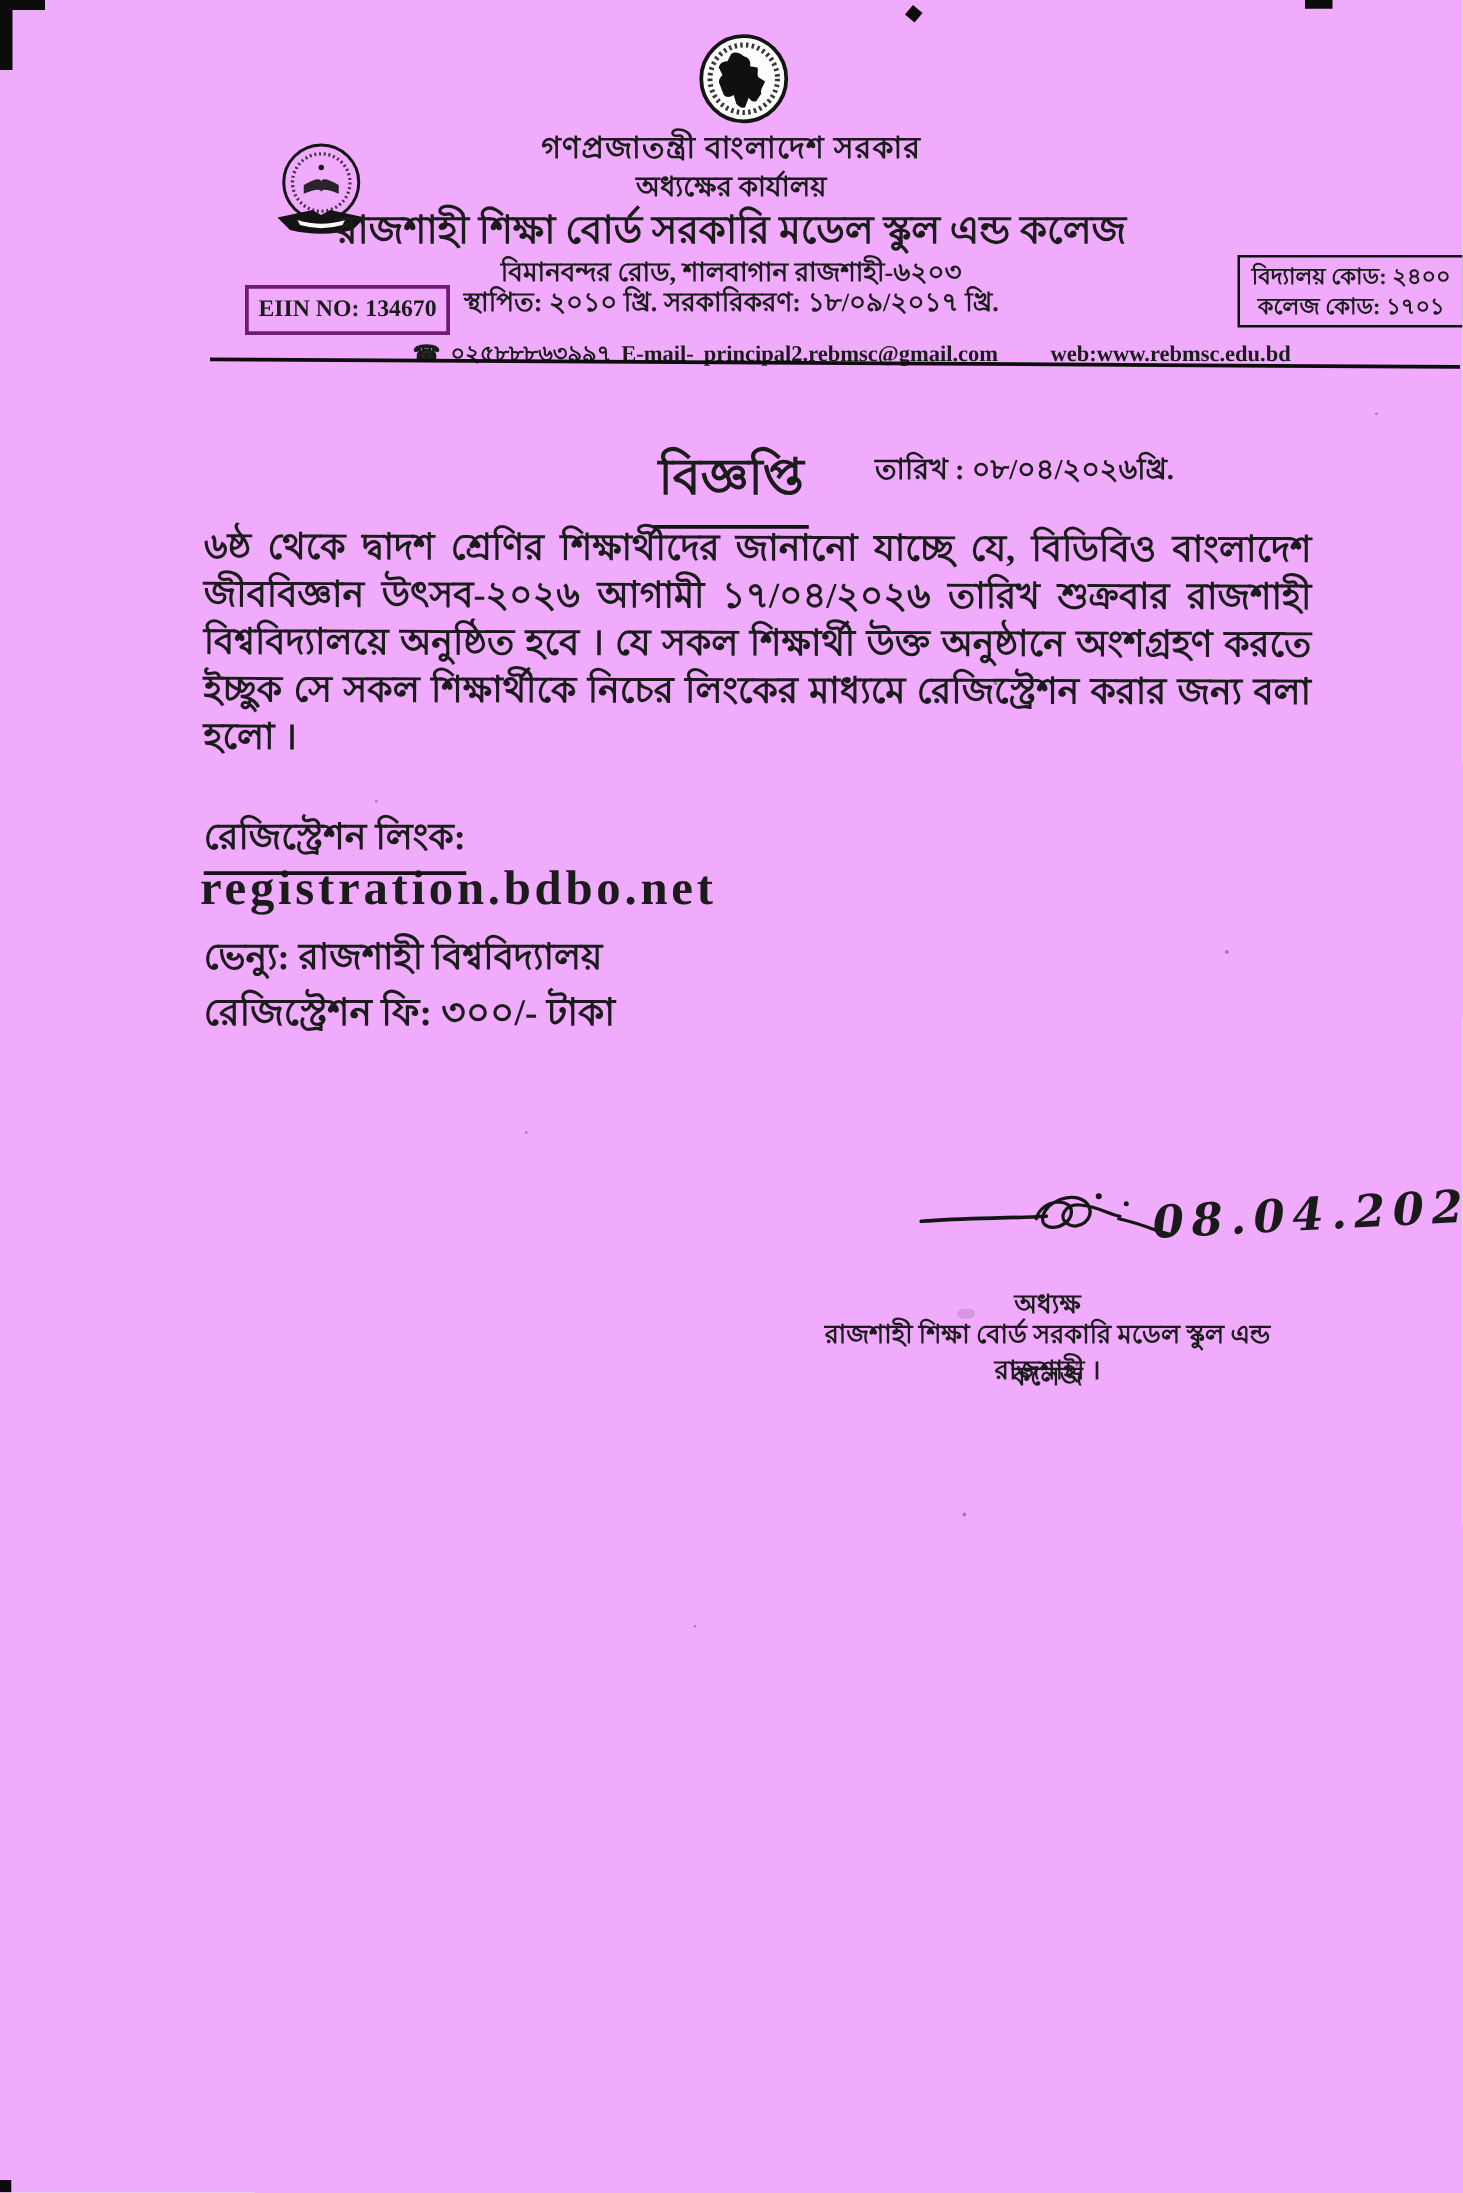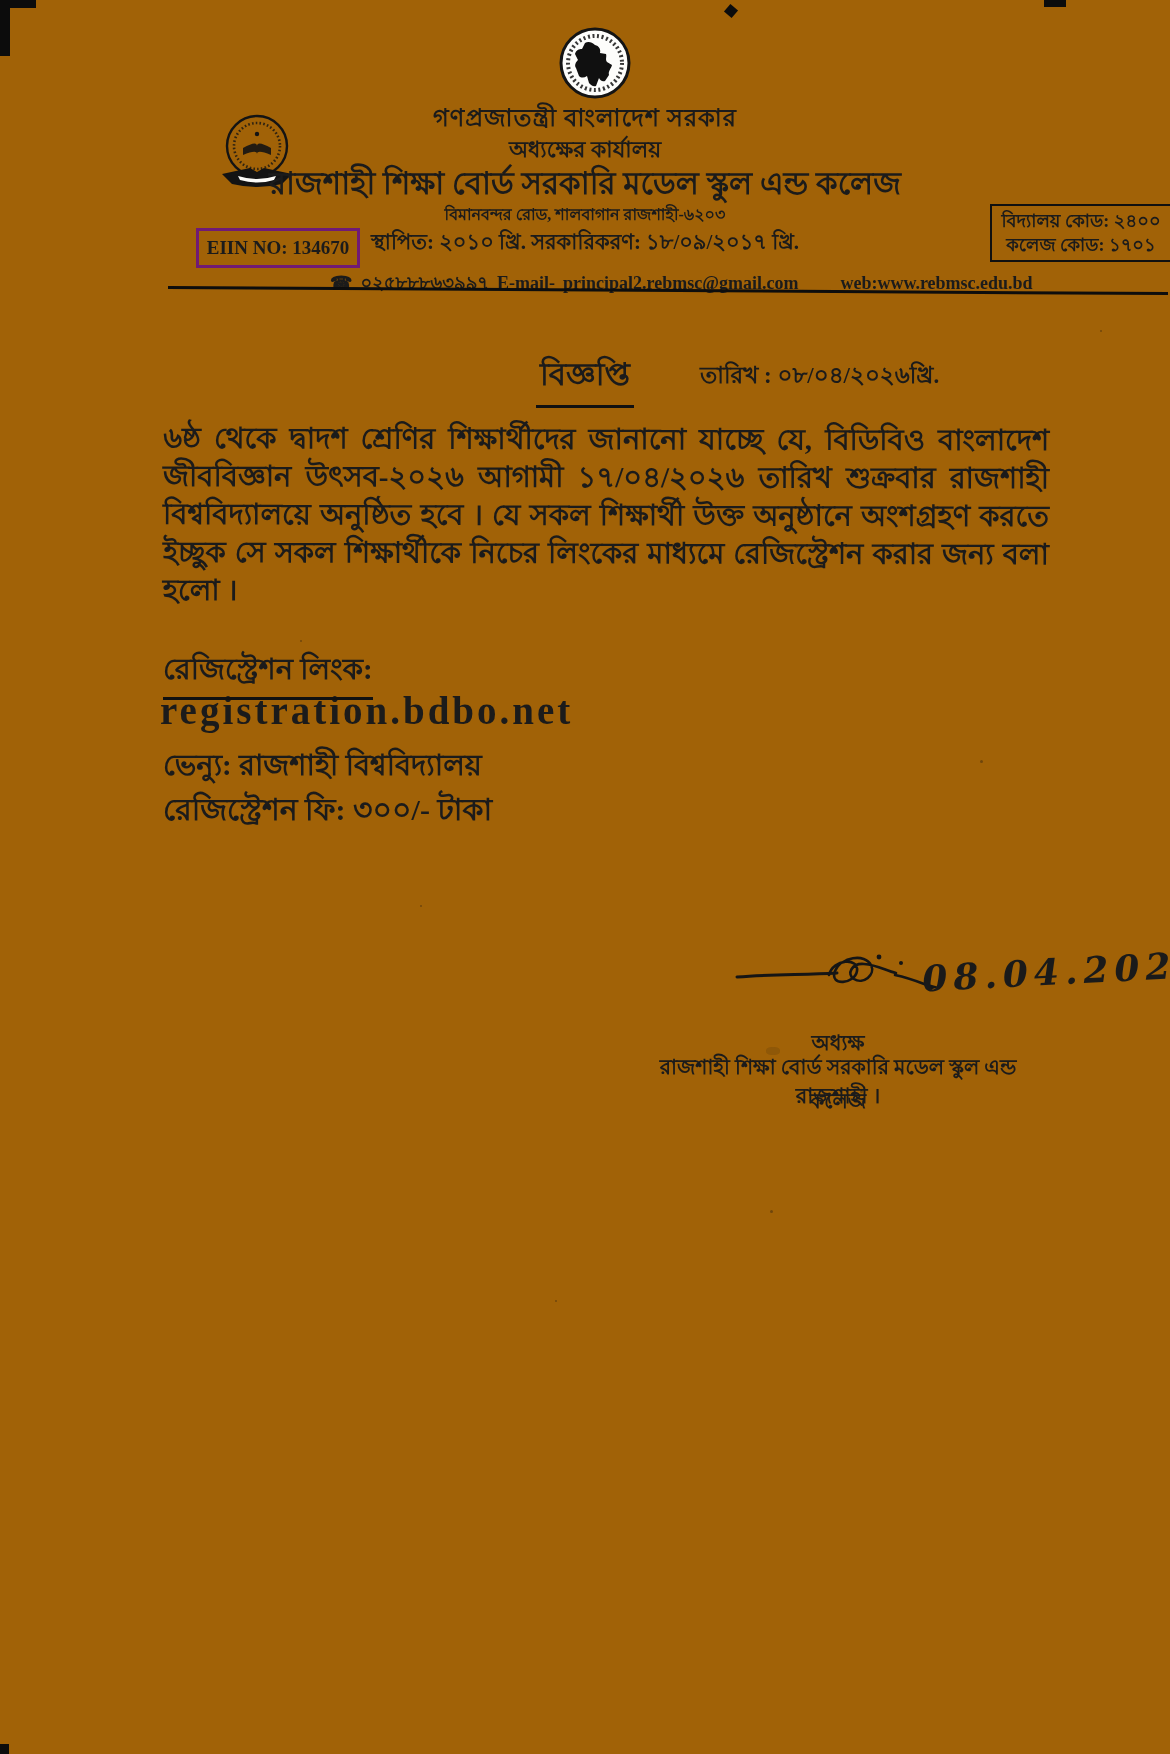--- a/index.html
+++ b/index.html
@@ -1,41 +1,41 @@
 <!DOCTYPE html>
 <html><head>
 <meta charset="utf-8">
 <style>
   html,body{margin:0;padding:0;background:#e8e8e6;}
   .page{
     position:relative;width:1170px;height:1754px;margin:0 auto;
-    background:#a16207;color:#1b1b1b;overflow:hidden;
+    background:#f0abfc;color:#1b1b1b;overflow:hidden;
     font-family:"Liberation Serif","DejaVu Serif",serif;
   }
   .abs{position:absolute;}
   .bn{font-family:"Liberation Serif","DejaVu Sans",serif;}
   
   .gov-line1{left:0;top:99px;width:1170px;font-size:24px;font-weight:700;text-align:center;letter-spacing:1px;}
   .gov-line2{left:0;top:132px;width:1170px;font-size:22px;font-weight:700;text-align:center;}
   .school-name{left:0;top:159px;width:1170px;font-size:31px;font-weight:700;text-align:center;}
-  .addr{left:0;top:202px;width:1170px;font-size:16px;font-weight:600;text-align:center;}
+  .addr{left:0;top:202px;width:1170px;font-size:21px;font-weight:600;text-align:center;}
   .estab{left:0;top:226px;width:1170px;font-size:21px;font-weight:700;text-align:center;}
   .contact{left:330px;top:249px;width:620px;font-size:18px;font-weight:600;display:flex;align-items:baseline;gap:8px;white-space:nowrap;}
   .contact .email{text-decoration:underline;font-weight:700;margin-top:24px;}
   .contact .web{margin-left:34px;font-weight:700;}
   .eiin-box{left:196px;top:228px;width:158px;height:34px;border:3px solid #701a75;
     display:flex;align-items:center;justify-content:center;font-size:19px;font-weight:700;}
   .codes-box{left:990px;top:204px;width:178px;height:54px;border:2px solid #101010;
     display:flex;flex-direction:column;align-items:center;justify-content:center;
     font-size:18px;font-weight:700;line-height:24px;}
   .divider{left:168px;top:289px;width:1000px;border-top:3px solid #0d0d0d;transform:rotate(0.35deg);}
   
   .date-line{left:700px;top:314px;width:348px;font-size:23px;font-weight:700;margin-top:43px;}
   .title-wrap{left:0;top:350px;width:1170px;text-align:center;}
-  .title-wrap span{display:inline-block;font-size:31px;font-weight:700;border-bottom:3px solid #111;padding:0 4px 3px;}
+  .title-wrap span{display:inline-block;font-size:40px;font-weight:700;border-bottom:3px solid #111;padding:0 4px 3px;}
   .body-par{left:163px;top:420px;width:886px;font-size:29px;line-height:38px;
     font-weight:600;text-align:justify;transform:rotate(0.15deg);}
   .reg-label{left:163px;top:646px;}
   .reg-label span{display:inline-block;font-size:29px;font-weight:700;border-bottom:3px solid #111;padding-bottom:2px;}
   .reg-link{left:160px;top:688px;font-size:39px;font-weight:700;letter-spacing:3px;font-family:"Liberation Serif",serif;}
   .venue{left:163px;top:742px;font-size:29px;font-weight:700;}
   .fee{left:163px;top:786px;font-size:30px;font-weight:700;}
   
   .sig-scribble{left:733px;top:942px;width:212px;height:56px;}
   .hw-date{left:922px;top:950px;font-size:36px;font-style:italic;font-weight:600;

